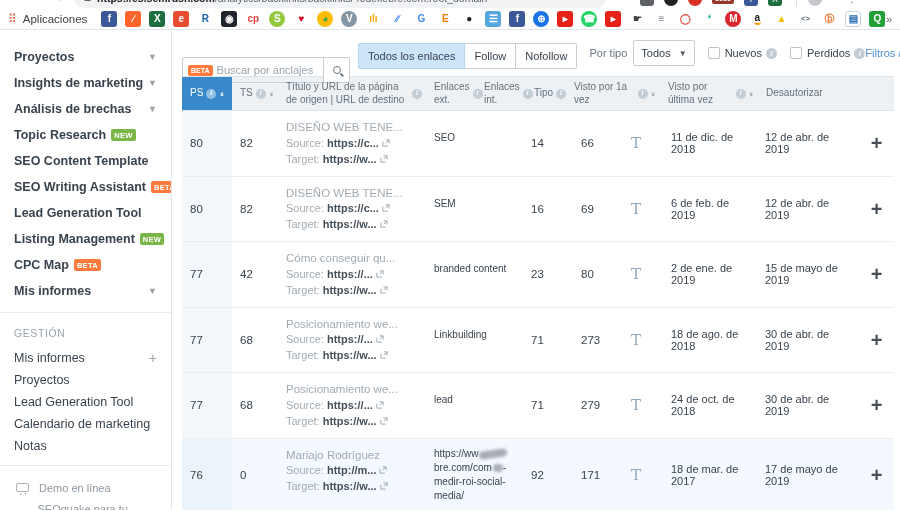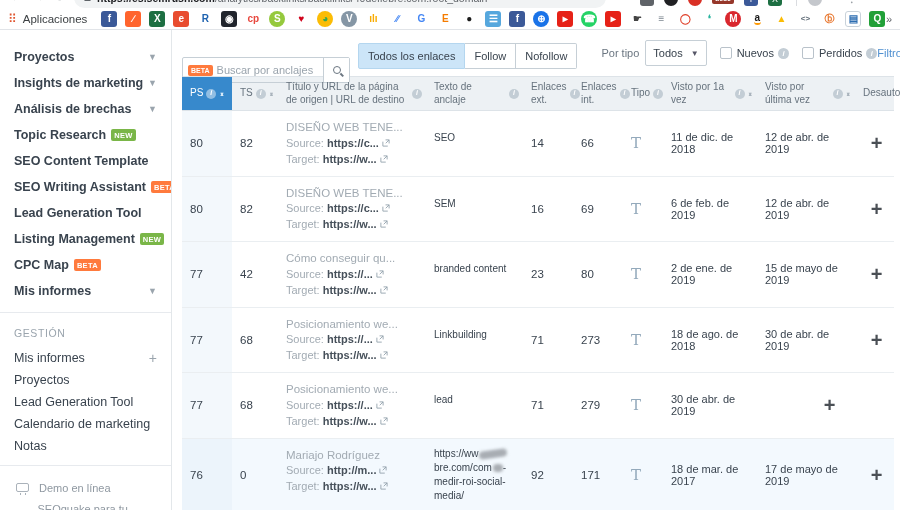--- a/index.html
+++ b/index.html
@@ -72,21 +72,21 @@
   .mag { width:8px; height:8px; border:1.5px solid #6b7681; border-radius:50%; position:relative; }
   .mag:after { content:""; position:absolute; width:4px; height:1.5px; background:#6b7681;
     transform:rotate(45deg); right:-4px; bottom:-2px; }
   .segments { display:flex; margin-left:8px; flex:none;margin-top:6px; }
   .seg-btn { border:1px solid #c6cfd6; border-left-width:0; background:#fff; font-size:11px;
     color:#39434e; padding:0 9px; height:26px; cursor:pointer;
     font-family:"Liberation Sans", sans-serif; }
   .seg-btn:first-child { border-left-width:1px; border-radius:2px 0 0 2px; }
   .seg-btn:last-child { border-radius:0 2px 2px 0; }
   .seg-btn.active { background:#cce5f8; border-color:#b4d6ef; }
-  .portipo-label { font-size:11px; color:#6b7681; margin:0 6px 0 24px; flex:none; }
+  .portipo-label { font-size:11px; color:#6b7681; margin:0 6px 0 12px; flex:none; }
   .type-select { border:1px solid #c6cfd6; border-radius:2px; height:26px; background:#fff;
     font-size:11px; color:#39434e; padding:0 7px; display:flex; align-items:center;
     cursor:pointer; flex:none; }
   .type-select .chev { margin-left:8px; font-size:8px; color:#556; }
   .chk-group { display:flex; align-items:center; margin-left:13px; flex:none; cursor:pointer; }
   .chk-box { width:12px; height:12px; border:1px solid #b9c2ca; border-radius:2px;
     background:#fff; margin-right:5px; }
   .chk-label { font-size:11px; color:#39434e; }
   .info-dot { width:11px; height:11px; border-radius:50%; background:#c3cdd5; color:#fff;
     font-size:7.5px; font-weight:bold; display:inline-flex; align-items:center;
@@ -391,24 +391,20 @@
           <span class="info-dot">i</span>
           <span class="sort">
             <span>▲</span>
             <span>▼</span>
           </span>
         </div>
         <div class="hcell col-title">
           <span>Título y URL de la página de origen | URL de destino</span>
           <span class="info-dot">i</span>
         </div>
-        <div class="hcell col-anchor">
-          <span>Texto de anclaje</span>
-          <span class="info-dot">i</span>
-        </div>
         <div class="hcell col-ext">
           <span>Enlaces ext.</span>
           <span class="info-dot">i</span>
         </div>
         <div class="hcell col-int">
           <span>Enlaces int.</span>
           <span class="info-dot">i</span>
         </div>
         <div class="hcell col-tipo">
           <span>Tipo</span>
@@ -542,20 +538,21 @@
             <div class="t-line"><span class="lbl">Target: </span><a class="lnk">https://w...</a><svg width="9" height="9" viewBox="0 0 9 9" class="ext-ico">
                 <path d="M1 3 V8 H6.5 M4 1 H8 V5 M8 1 L4.2 4.8" stroke="#93a1ad" fill="none"></path>
               </svg></div>
           </div>
           <div class="c anchor-c col-anchor">lead</div>
           <div class="c col-ext">71</div>
           <div class="c col-int">279</div>
           <div class="c col-tipo">
             <span class="tipo-t">T</span>
           </div>
+          <div class="c date-c col-first">24 de oct. de 2018</div>
           <div class="c date-c col-last">30 de abr. de 2019</div>
           <div class="c col-des">
             <span class="plus-btn">+</span>
           </div>
         </div>
         <div class="trow hl">
           <div class="c ps col-ps">76</div>
           <div class="c col-ts">0</div>
           <div class="c title-c col-title">
             <div class="t-title">Mariajo Rodríguez</div>

